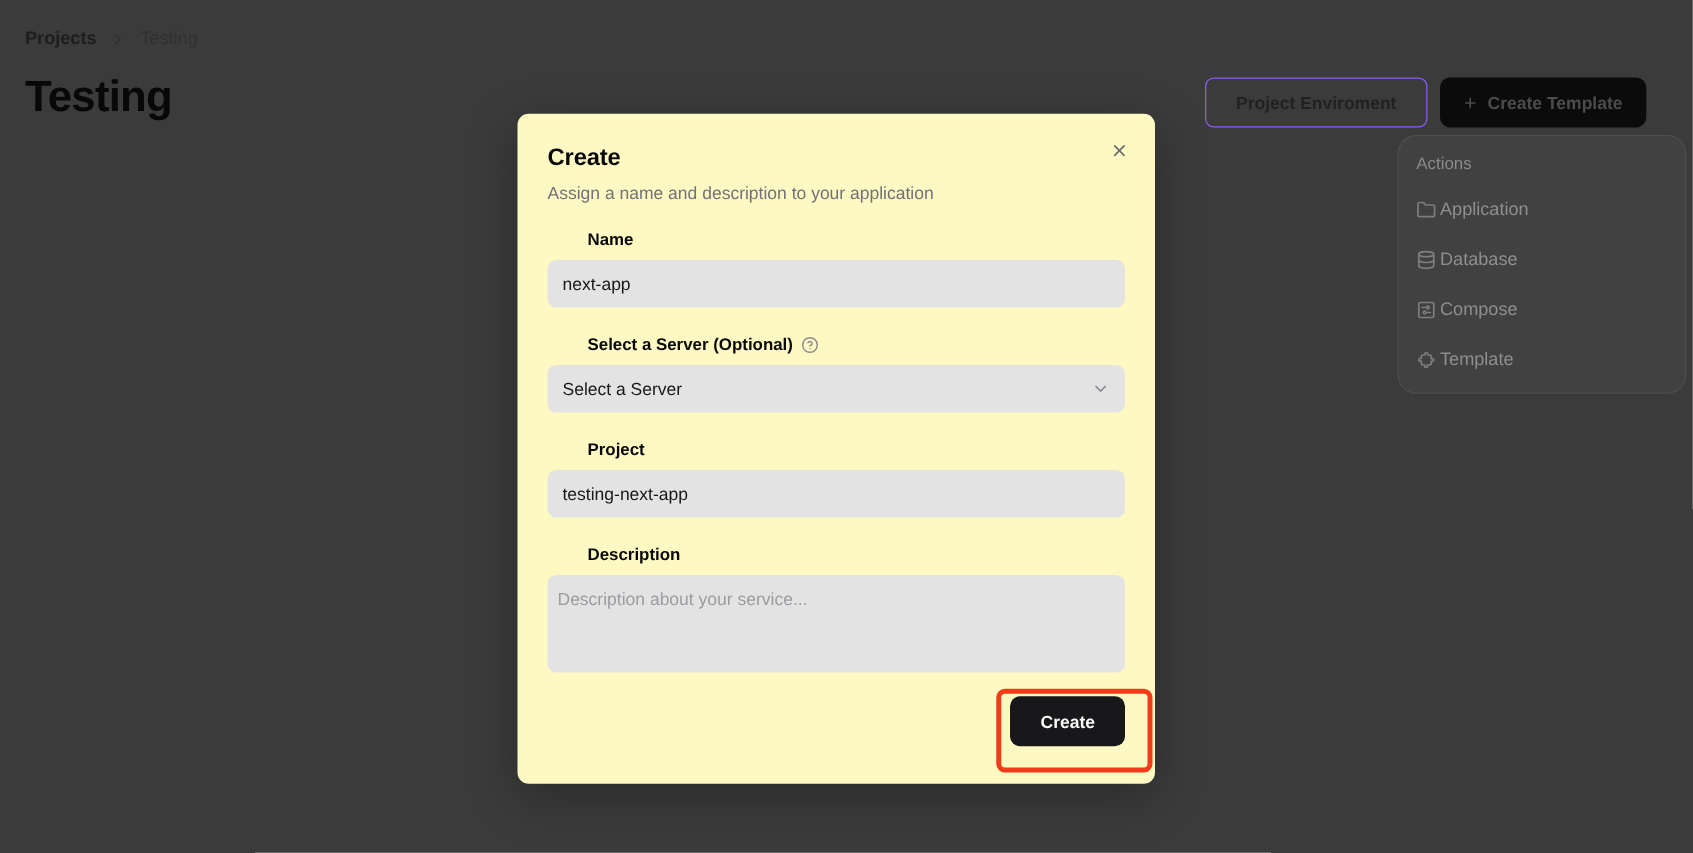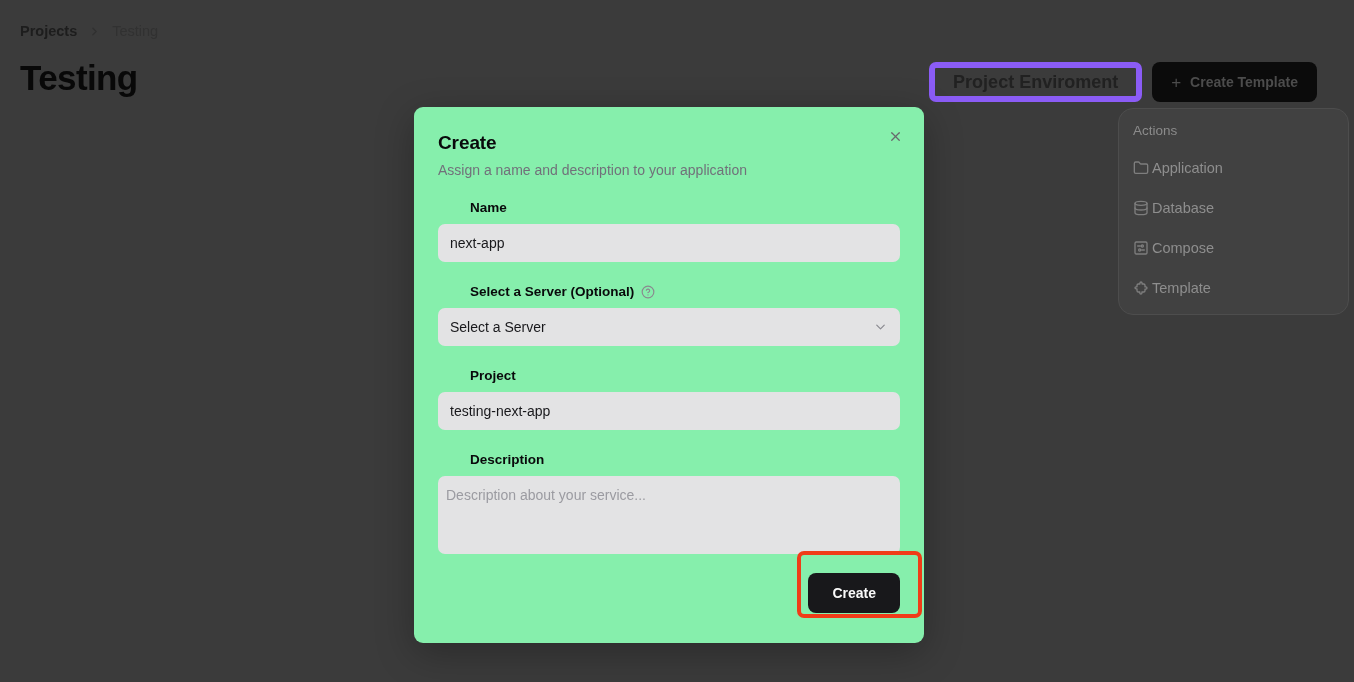--- a/index.html
+++ b/index.html
@@ -52,29 +52,29 @@
     position: absolute;
     right: 37px;
     top: 62px;
     display: flex;
     align-items: center;
     gap: 10px;
   }
 
   .btn-outline {
     height: 40px;
-    padding: 0 18px;
+    padding: 0 24px;
     display: inline-flex;
     align-items: center;
     justify-content: center;
-    border: 6px solid #8b5cf6;
+    border: 1px solid #8b5cf6;
     border-radius: 7px;
     background: transparent;
     font-family: inherit;
-    font-size: 18px;
+    font-size: 14px;
     font-weight: 700;
     color: #212121;
     cursor: pointer;
   }
 
   .btn-primary {
     height: 40px;
     padding: 0 19px;
     display: inline-flex;
     align-items: center;
@@ -142,25 +142,24 @@
     inset: 0;
     background: rgba(0, 0, 0, 0.0);
   }
 
   .modal {
     position: absolute;
     left: 414px;
     top: 91px;
     width: 510px;
     height: 536px;
-    background: #86efac;
+    background: #fef9c3;
     border-radius: 9px;
     box-shadow: 0 10px 38px rgba(0, 0, 0, 0.28);
     padding: 25px 24px 0;
-    margin-top: 16px;
   }
 
   .modal-title {
     font-size: 19px;
     font-weight: 700;
     color: #09090b;
     letter-spacing: -0.1px;
   }
   .modal-subtitle {
     margin-top: 8px;

